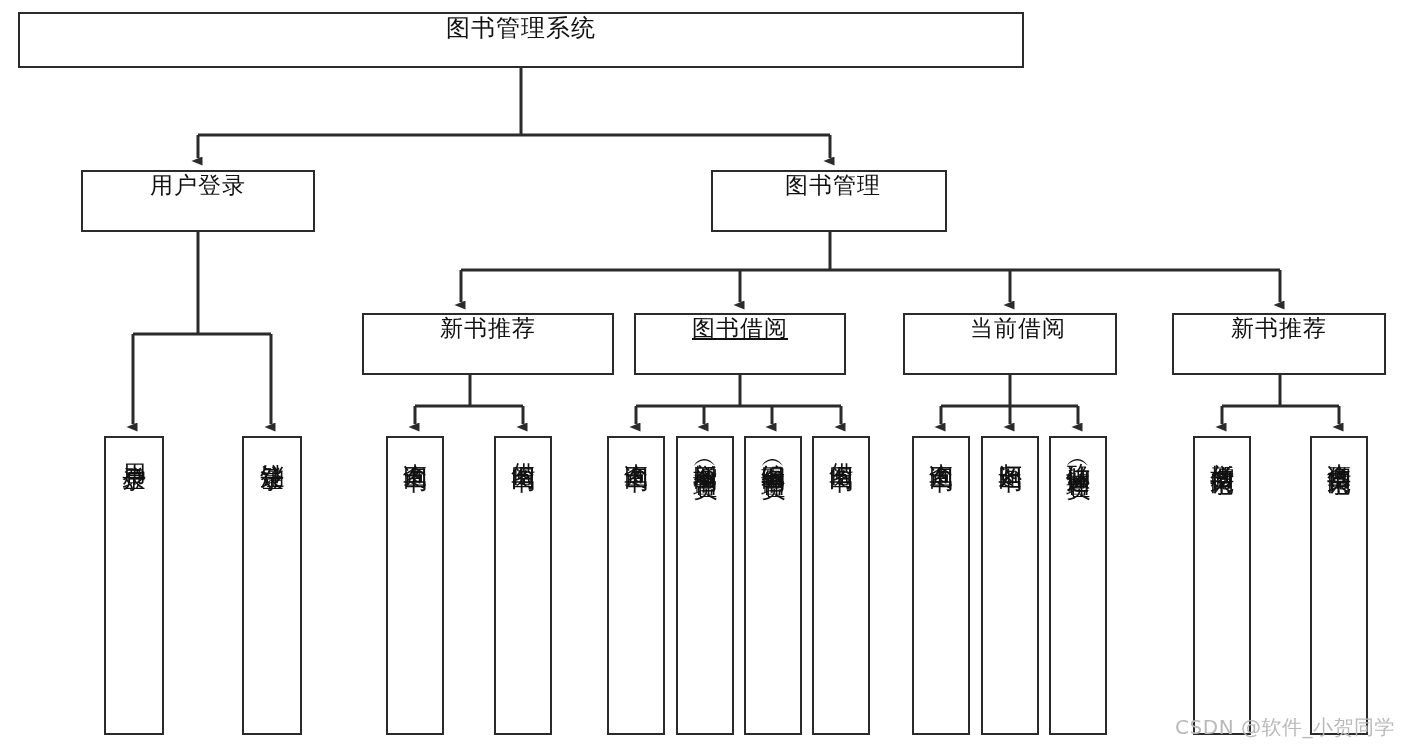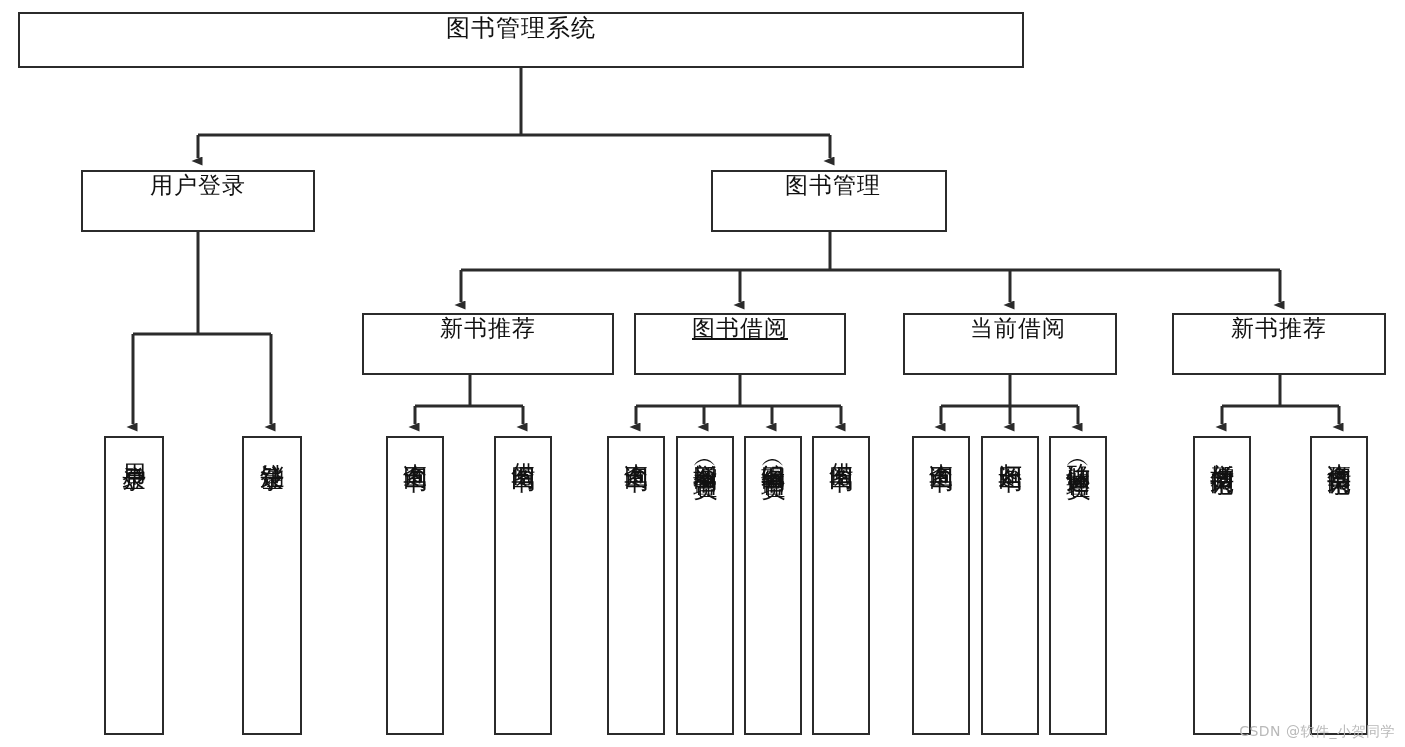--- a/index.html
+++ b/index.html
@@ -58,21 +58,21 @@
     text-orientation: upright;
     font-size: 24px;
     line-height: 1.28;
     letter-spacing: 2px;
     white-space: pre;
   }
   .watermark {
     position: absolute;
     right: 10px;
     bottom: 6px;
-    font-size: 14px;
+    font-size: 20px;
     color: #b9b9b9;
     z-index: 5;
     letter-spacing: 0.5px;
     white-space: nowrap;
   }
 </style>
 </head>
 <body>
 
 <div id="canvas">

